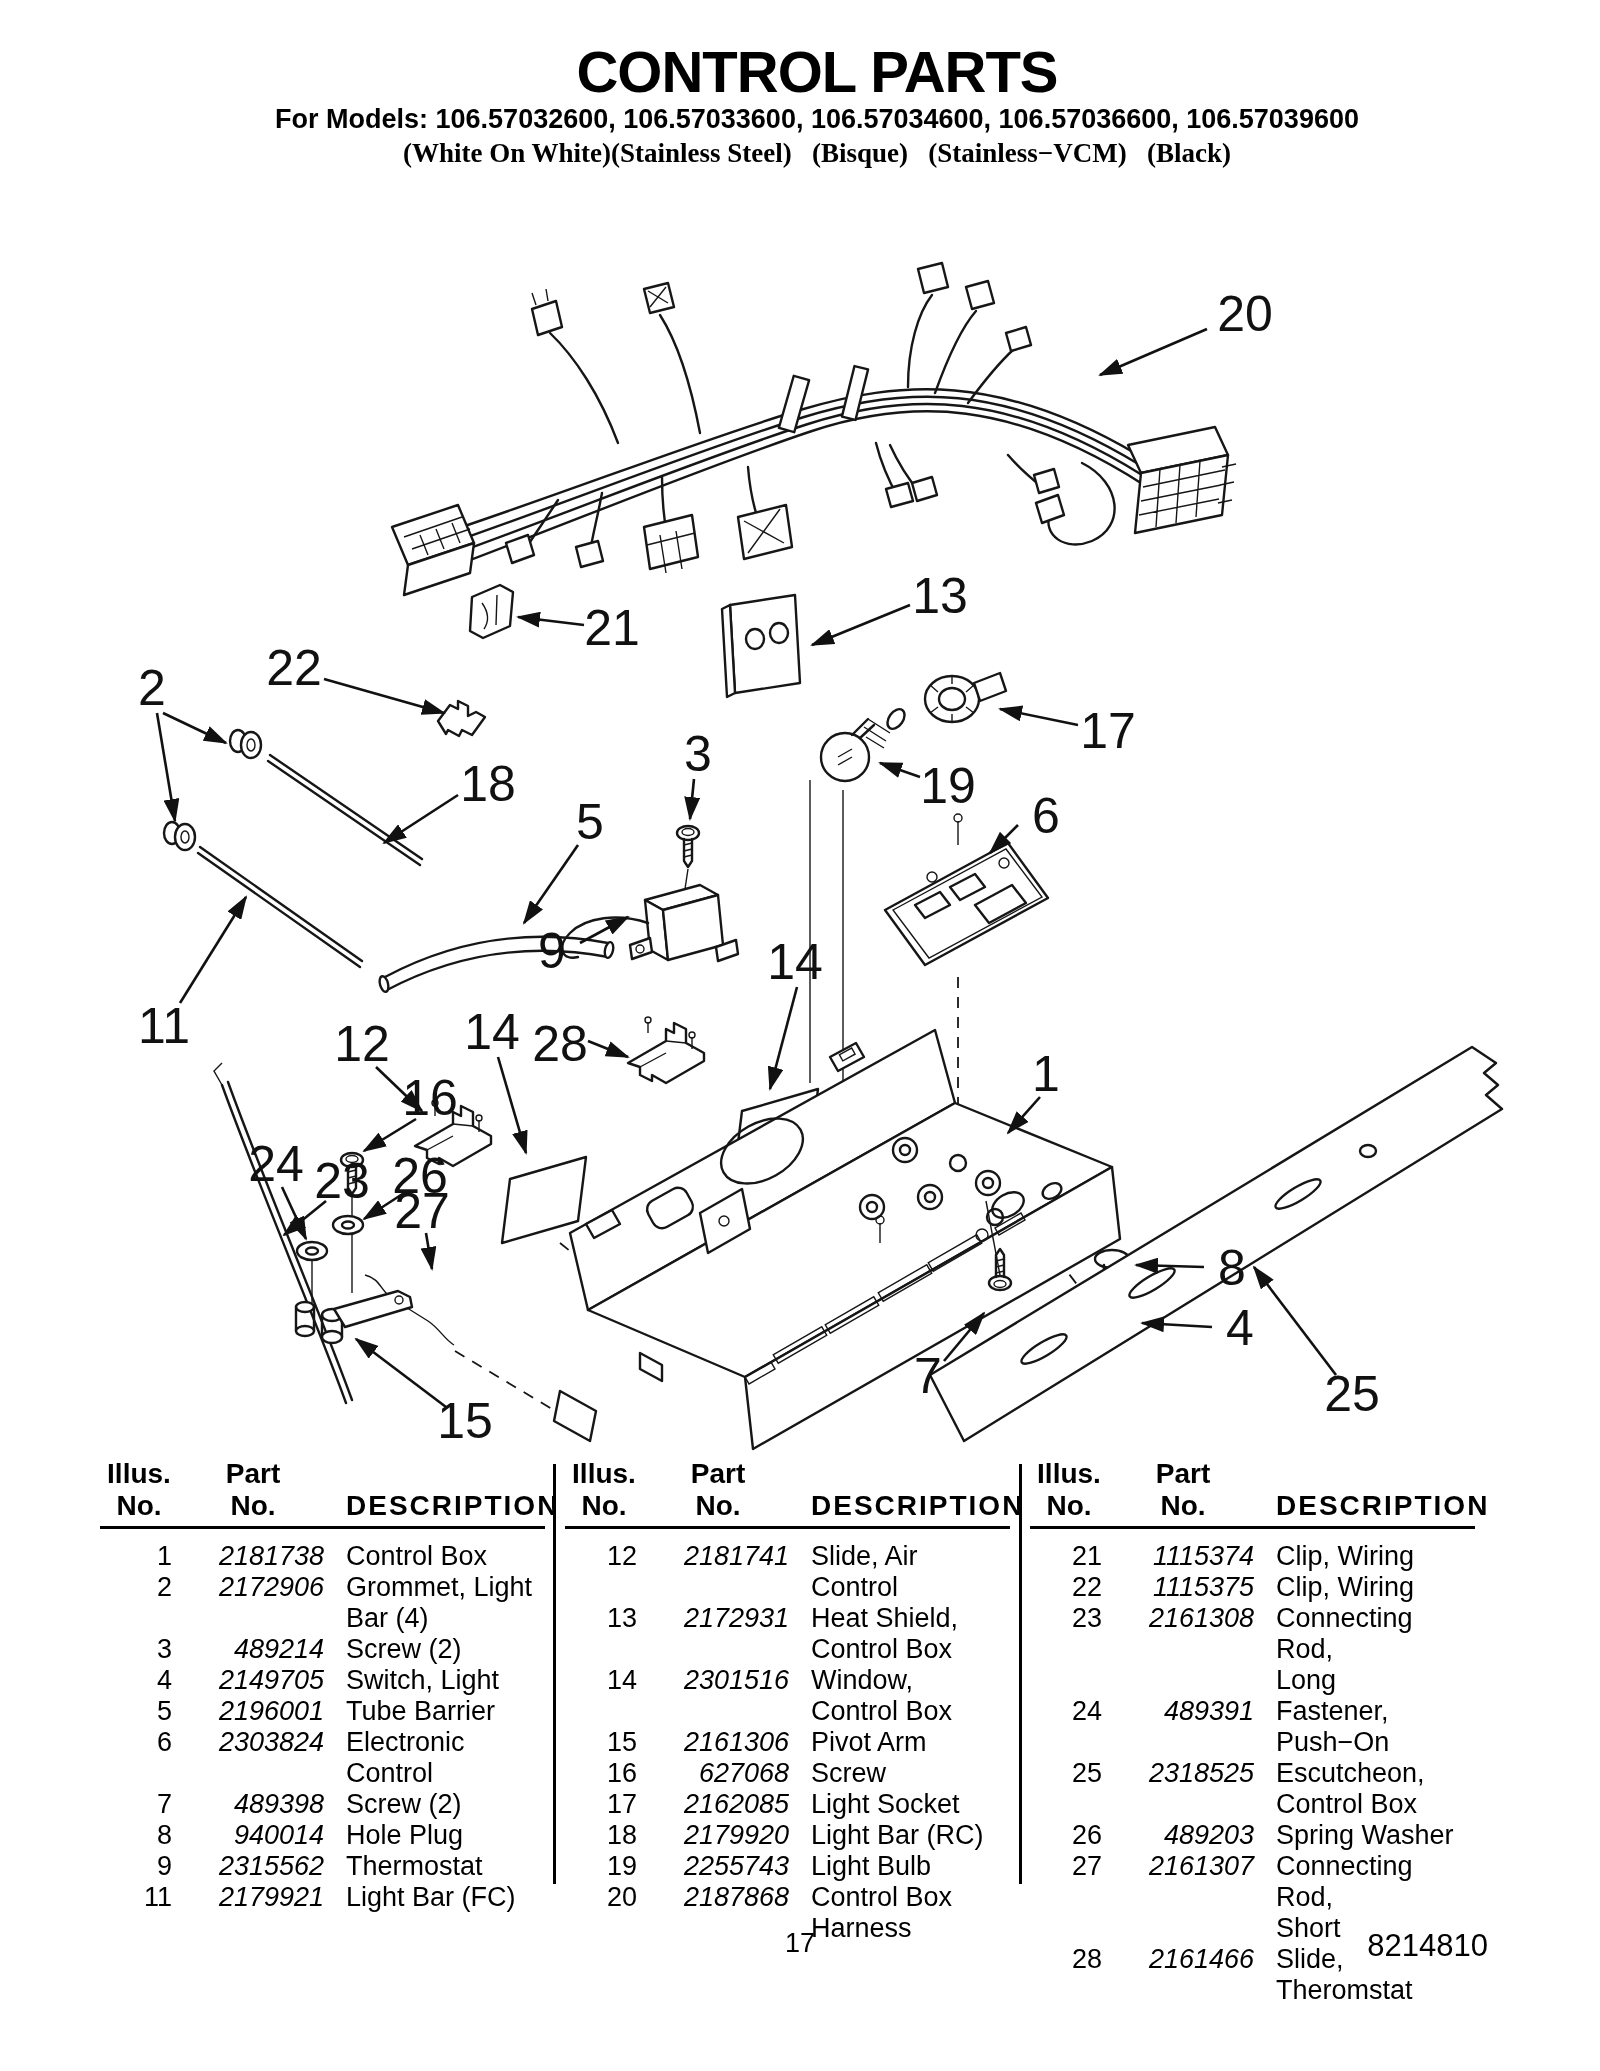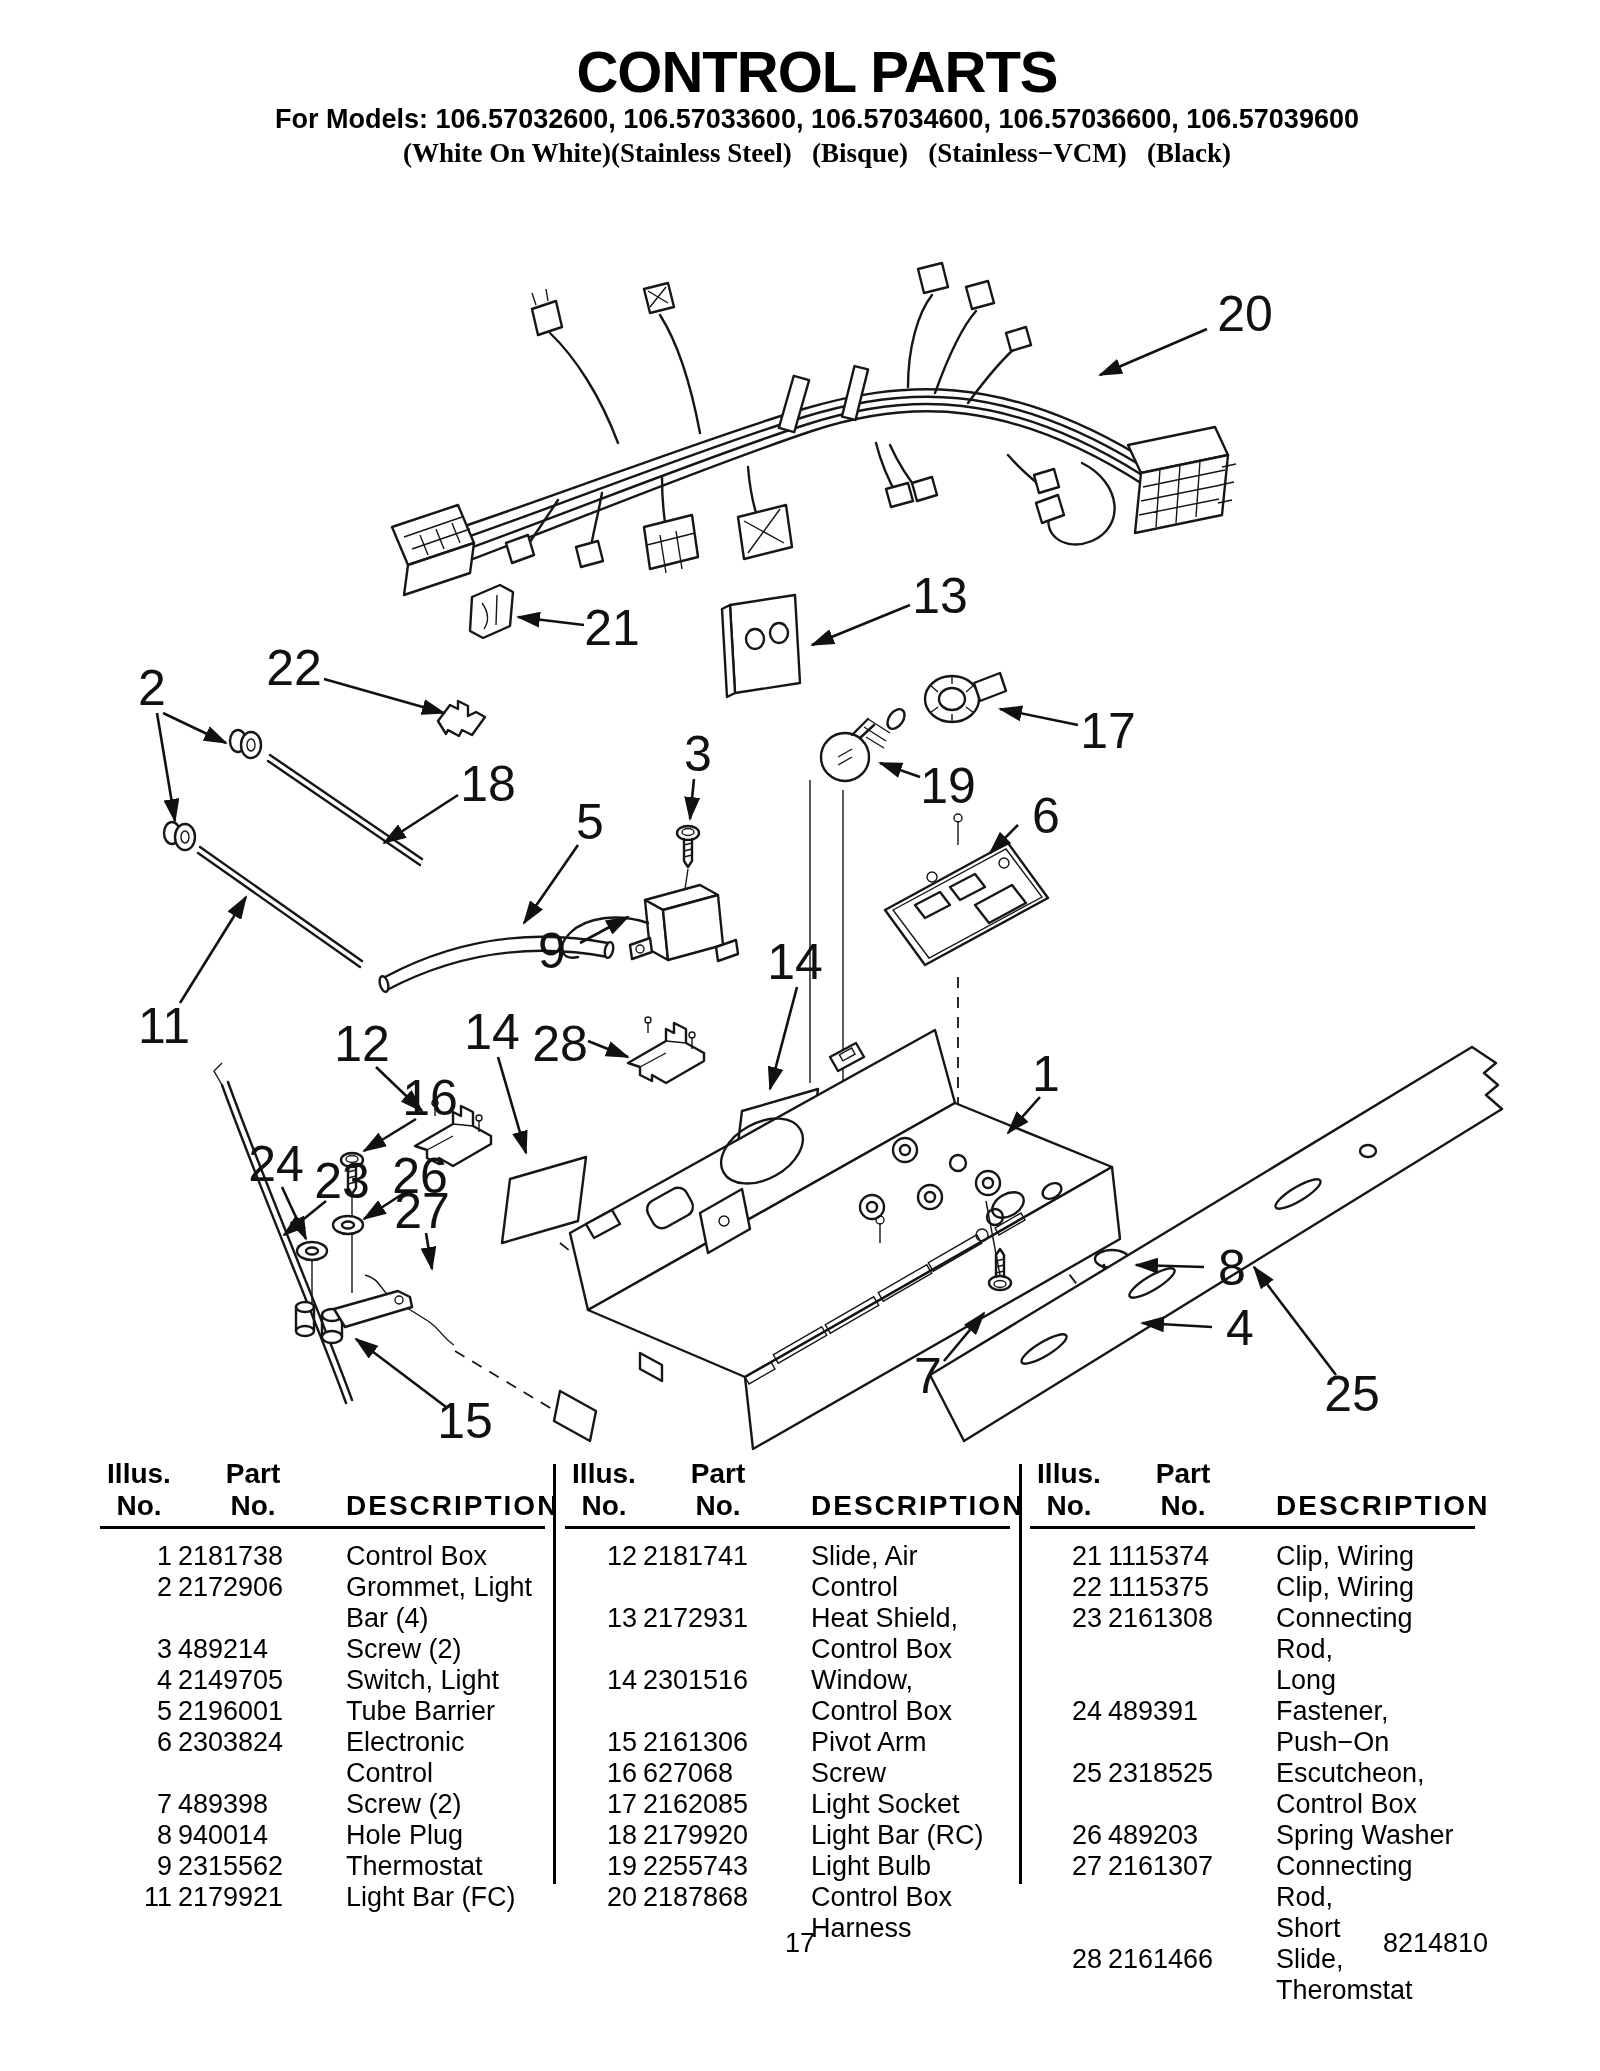--- a/index.html
+++ b/index.html
@@ -30,25 +30,25 @@
   .pcol.c2{left:1030px;}
   .vdiv{position:absolute;top:6px;width:3px;height:420px;background:#000;}
   .vdiv.d0{left:553px;}
   .vdiv.d1{left:1019px;}
   .phead{display:grid;grid-template-columns:78px 150px 1fr;font-weight:bold;font-size:28px;line-height:32px;}
   .phead .hc{text-align:center;}
   .phead .hd{text-align:left;padding-left:18px;letter-spacing:2px;}
   .hrule{height:3px;background:#000;margin-top:4px;margin-bottom:12px;}
   .prow{display:grid;grid-template-columns:78px 150px 1fr;line-height:31px;}
   .prow .ci{text-align:right;padding-right:6px;}
-  .prow .cp{padding-right:4px;}
+  .prow .cp{text-align:right;padding-right:4px;font-style:italic;}
   .prow .cd{padding-left:18px;white-space:pre-line;}
   
   #footer-page{position:absolute;top:1928px;left:0;width:1600px;text-align:center;font-size:27px;}
-  #footer-doc{position:absolute;top:1928px;right:112px;font-size:27px;}
+  #footer-doc{position:absolute;top:1928px;right:112px;font-size:31px;}
 </style>
 </head>
 <body>
 
 <div id="page">
 
   <div id="header">
     <h1 id="page-title">CONTROL PARTS</h1>
     <div class="models-line">For Models: 106.57032600, 106.57033600, 106.57034600, 106.57036600, 106.57039600</div>
     <div id="finishes-line">(White On White)(Stainless Steel)   (Bisque)   (Stainless−VCM)   (Black)</div>

